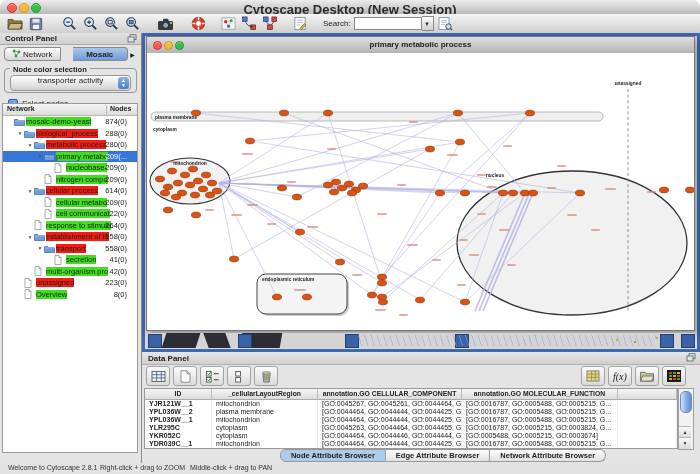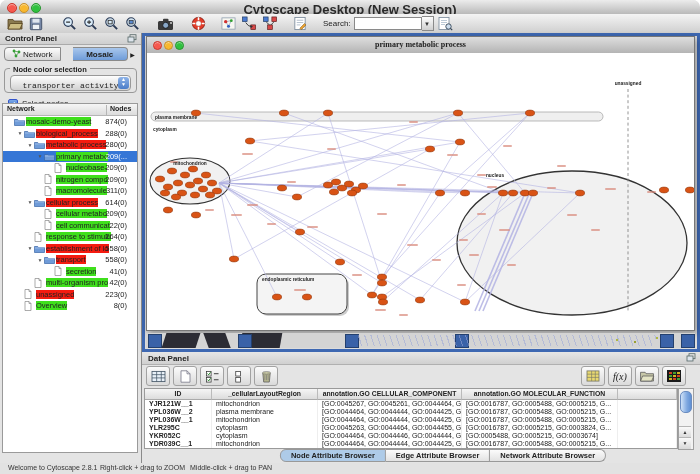--- a/index.html
+++ b/index.html
@@ -30,21 +30,21 @@
   .cp-float{position:absolute;right:4px;top:1px;}
   .cp-tabs{margin:2px 4px 0;height:14px;display:flex;align-items:stretch;}
   .cptab{flex:1;display:flex;align-items:center;justify-content:center;gap:2px;font-size:8px;
     border:1px solid #8a8a8a;background:linear-gradient(#fdfdfd,#d6d6d6);}
   .cptab.first{border-radius:4px 0 0 4px;}
   .cptab.on{background:linear-gradient(#a8c6ec,#6f9cd9);border-left:none;border-radius:0 4px 4px 0;font-weight:bold;margin-left:12px;}
   .cptab-more{width:9px;display:flex;align-items:center;justify-content:center;font-size:6px;color:#222;}
   .cp-group{margin:7px 4px 0;height:23px;border:1px solid #999;border-radius:4px;position:relative;}
   .cp-legend{position:absolute;top:-4px;left:5px;background:#e4e4e4;padding:0 3px;font-size:7.5px;font-weight:bold;}
   .dropdown{position:absolute;left:5px;right:5px;top:6px;height:14px;border:1px solid #999;border-radius:4px;
-    background:linear-gradient(#fefefe,#d2d2d2);font-size:8px;display:flex;align-items:flex-end;justify-content:center;font-family:Liberation Mono, monospace;}
+    background:linear-gradient(#fefefe,#d2d2d2);font-size:8px;display:flex;align-items:flex-start;justify-content:center;}
   .dd-step{position:absolute;right:1px;top:1px;bottom:1px;width:11px;border-radius:3px;
     background:linear-gradient(#8fb4e8,#4a7cc8);color:#fff;font-size:5px;line-height:5px;
     display:flex;flex-direction:column;align-items:center;justify-content:center;}
   .cb-row{margin:5px 0 0 8px;height:11px;display:flex;align-items:center;gap:4px;font-size:8px;}
   .cbox{width:10px;height:10px;border-radius:2px;background:linear-gradient(#7aa8e8,#2f68c8);border:1px solid #35C;
     color:#fff;font-size:8px;line-height:9px;text-align:center;box-sizing:border-box;}
   .treebox{position:absolute;left:2px;right:3px;top:70px;bottom:10px;background:#fff;border:1px solid #9a9a9a;overflow:hidden;}
   .tree-head{height:11px;background:linear-gradient(#f6f6f6,#dcdcdc);border-bottom:1px solid #b5b5b5;
     font-size:7px;font-weight:bold;position:relative;}
   .tree-head .c1{position:absolute;left:4px;top:1px;}
@@ -55,21 +55,21 @@
   .ticon{display:flex;align-items:center;flex:0 0 12px;}
   .tlab{padding:0 0;line-height:9px;}
   .tlab.green{background:var(--green);} .tlab.red{background:var(--red);}
   .tval{position:absolute;right:10px;font-size:7.5px;}
   .trow.sel .tval{color:#fff;text-align:right;}
   
   .desktop{position:absolute;left:142px;top:33px;width:558px;height:319px;background:#dcdcdc;
     border:3px solid var(--desktop_border);box-sizing:border-box;}
   .netwin{position:absolute;left:1px;top:0;width:549px;height:295px;background:#fff;border:1px solid #777;
     box-sizing:border-box;box-shadow:2px 3px 7px rgba(0,0,0,.35);}
-  .nw-title{height:16px;background:linear-gradient(#dedede,#b4b4b4);border-bottom:1px solid #888;position:relative;font-family:Liberation Serif, serif;}
+  .nw-title{height:16px;background:linear-gradient(#dedede,#b4b4b4);border-bottom:1px solid #888;position:relative;}
   .nw-title .tl{top:4px;width:7px;height:7px;}
   .nw-title .tl.r{left:6px;} .nw-title .tl.y{left:17px;} .nw-title .tl.g{left:28px;}
   .nw-name{position:absolute;left:0;right:0;top:3px;text-align:center;font-size:8px;font-weight:bold;color:#222;}
   .nw-canvas{position:absolute;left:0;top:16px;width:547px;height:277px;background:#fff;overflow:hidden;}
   .backstrip{position:absolute;left:1px;top:297px;width:549px;height:15px;background:#d4d4d4;overflow:hidden;}
   .bs-sq{position:absolute;top:1px;width:12px;height:12px;background:#3a62a8;border:1px solid #24406e;}
   .bs-dark{position:absolute;top:0;height:15px;background:#2c2c34;}
   .bs-scrib{position:absolute;top:2px;left:210px;width:300px;height:11px;opacity:.55;
     background:repeating-linear-gradient(72deg,transparent 0 5px,#9aa6d8 5px 6px);}
   .bs-dots{position:absolute;left:470px;top:6px;width:2px;height:2px;background:#b0b840;
@@ -326,32 +326,20 @@
             <span style="flex: 0 0 33px;"></span>
             <span class="tri"></span>
             <span class="ticon">
               <svg width="8" height="10" viewBox="0 0 8 10">
                 <path d="M1 .5 h4 l2 2 v7 H1z" fill="#fff" stroke="#888" stroke-width=".7"></path>
                 <path d="M5 .5 v2 h2" fill="none" stroke="#888" stroke-width=".7"></path>
               </svg>
             </span>
             <span class="tlab green">nitrogen compo</span>
             <span class="tval">209(0)</span>
-          </div>
-          <div class="trow">
-            <span style="flex: 0 0 33px;"></span>
-            <span class="tri"></span>
-            <span class="ticon">
-              <svg width="8" height="10" viewBox="0 0 8 10">
-                <path d="M1 .5 h4 l2 2 v7 H1z" fill="#fff" stroke="#888" stroke-width=".7"></path>
-                <path d="M5 .5 v2 h2" fill="none" stroke="#888" stroke-width=".7"></path>
-              </svg>
-            </span>
-            <span class="tlab green">macromolecule</span>
-            <span class="tval">311(0)</span>
           </div>
           <div class="trow">
             <span style="flex: 0 0 23px;"></span>
             <span class="tri">▼</span>
             <span class="ticon">
               <svg width="11" height="9" viewBox="0 0 11 9">
                 <path d="M.5 2.5 h3.2 l1 1.2 h5.8 v4.8 H.5z" fill="#6f9bd8" stroke="#3a66a8" stroke-width=".7"></path>
                 <path d="M.8 4 h9.4" stroke="#a8c4ec" stroke-width=".8"></path>
               </svg>
             </span>

